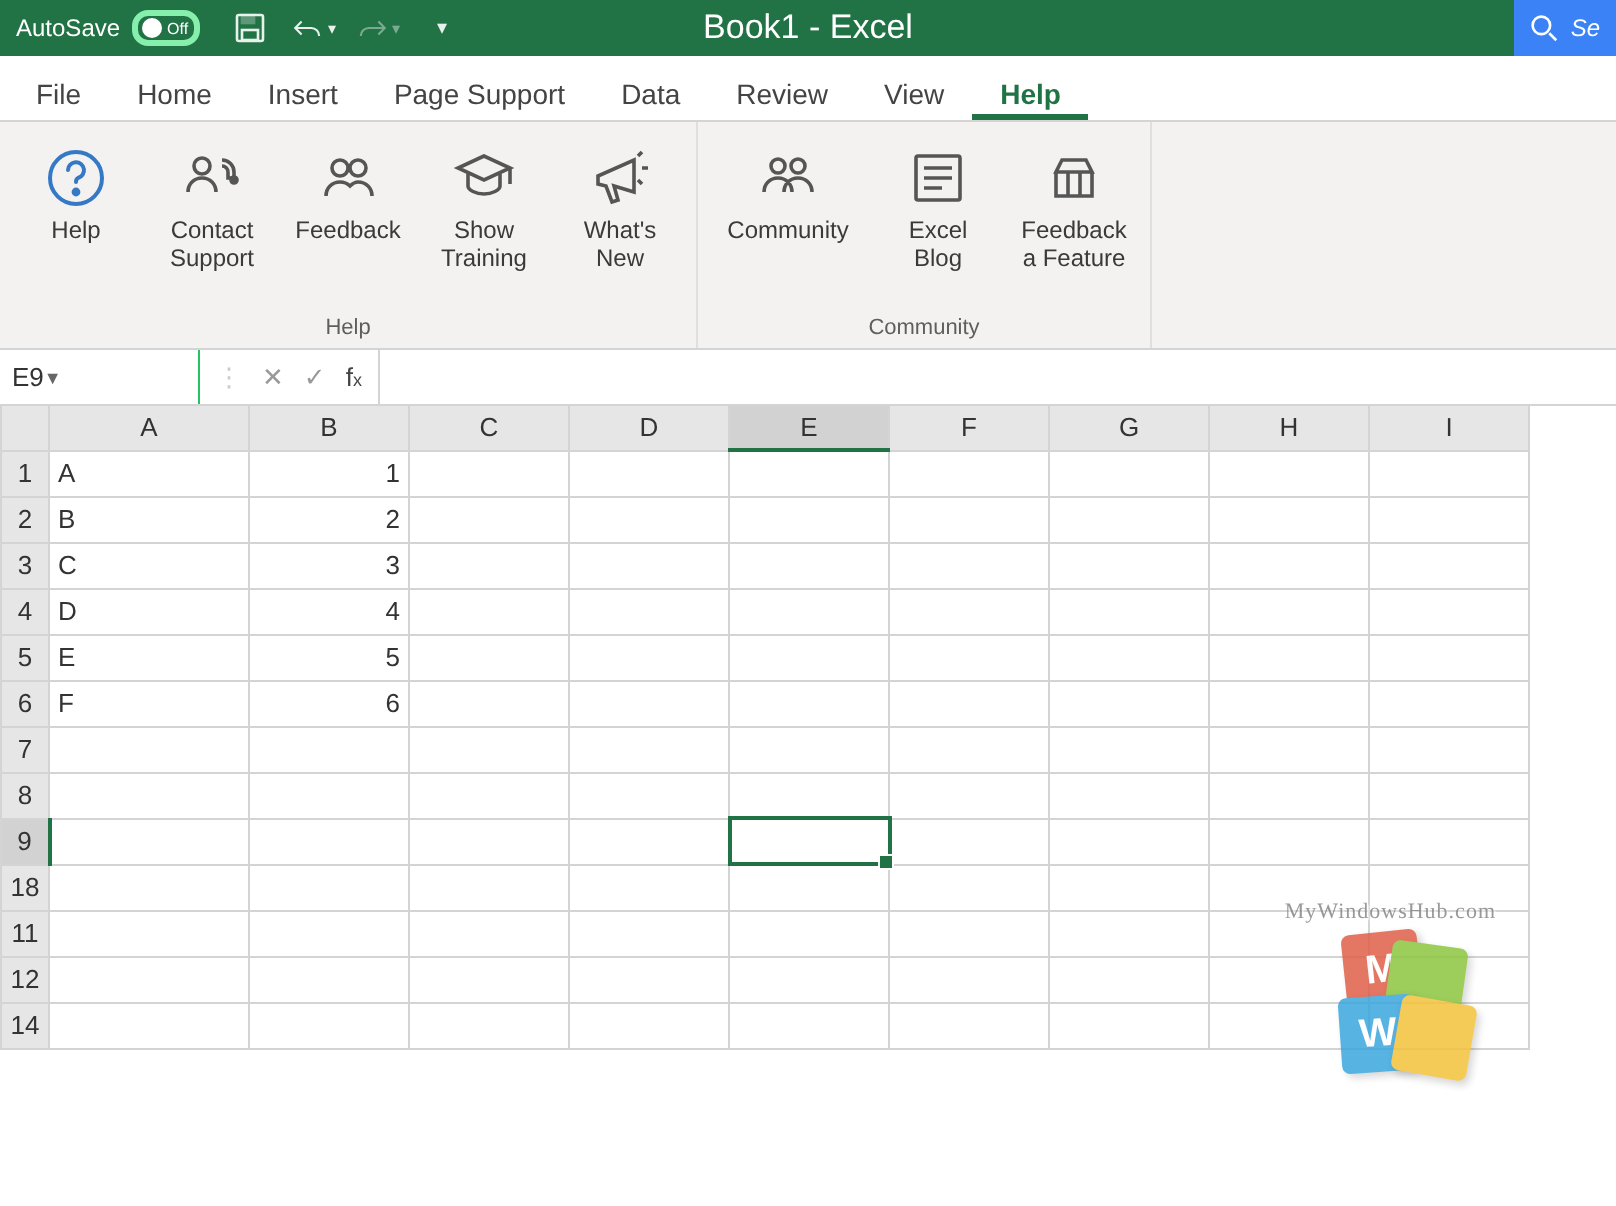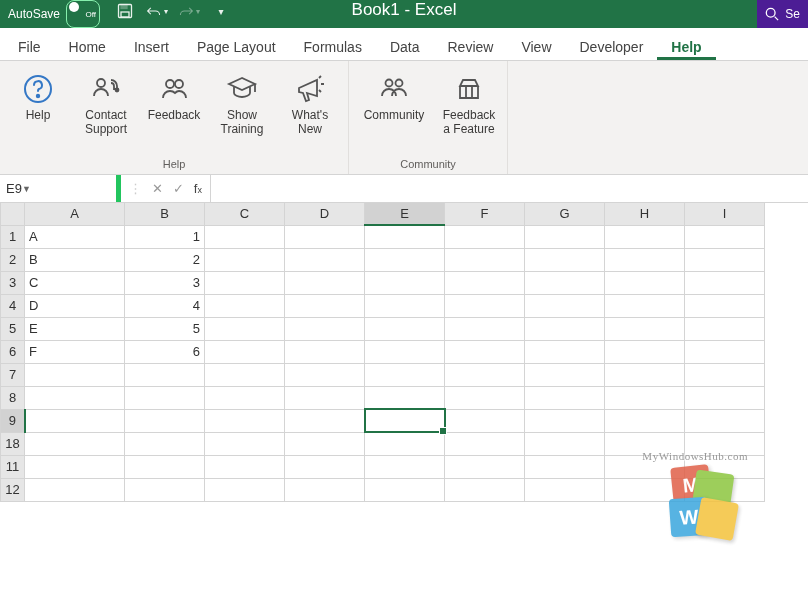--- a/index.html
+++ b/index.html
@@ -1,45 +1,45 @@
 <!DOCTYPE html>
 <html><head>
 <meta charset="utf-8">
 <style>
   * { box-sizing: border-box; margin: 0; padding: 0; font-family: "Segoe UI", Arial, sans-serif; }
   body { width: 808px; height: 603px; overflow: hidden; background: #fff; color: #333; }
 
   
-  .titlebar { height: 28px; background: #217346; display: flex; align-items: flex-start; color: #fff; font-size: 12px; position: relative; }
+  .titlebar { height: 28px; background: #217346; display: flex; align-items: center; color: #fff; font-size: 12px; position: relative; }
   .autosave { display: flex; align-items: center; gap: 6px; padding: 0 8px; }
-  .autosave-toggle { width: 34px; height: 28px; border: 1px solid #86efac; border-radius: 8px; position: relative; display: flex; align-items: center; justify-content: flex-end; padding-right: 3px; font-size: 8px; }
+  .autosave-toggle { width: 34px; height: 18px; border: 3px solid #86efac; border-radius: 8px; position: relative; display: flex; align-items: center; justify-content: flex-end; padding-right: 3px; font-size: 8px; }
   .autosave-toggle::before { content:""; position: absolute; left:2px; top:1px; width:10px; height:10px; background:#fff; border-radius:50%; }
   .qat { display:flex; align-items:center; gap:10px; margin-left:6px; }
   .qat-btn { width:22px; height:22px; display:flex; align-items:center; justify-content:center; opacity:0.9; cursor:pointer; }
   .qat-btn.disabled { opacity:0.4; }
   .doc-title { position:absolute; left:50%; transform:translateX(-50%); font-size:17px; }
-  .search-box { margin-left:auto; background:#4c1d95; height:28px; display:flex; align-items:center; padding:0 8px; gap:6px; min-width:50px; }
+  .search-box { margin-left:auto; background:#3b82f6; height:28px; display:flex; align-items:center; padding:0 8px; gap:6px; min-width:50px;font-style:italic; }
 
   
   .tabs { height:33px; display:flex; align-items:flex-end; padding:0 4px; gap:0; background:#fff; border-bottom:1px solid #d4d4d4; font-size:14px; }
   .tab { padding:6px 14px 5px; cursor:pointer; color:#444;margin-top:31px; }
   .tab.active { color:#217346; font-weight:600; border-bottom:3px solid #217346; padding-bottom:2px; }
 
   
   .ribbon { height:114px; background:#f3f2f1; border-bottom:1px solid #d4d4d4; display:flex; }
   .group { display:flex; flex-direction:column; align-items:center; padding:4px 6px 2px; border-right:1px solid #e1dfdd; }
   .group-items { display:flex; gap:4px; flex:1; }
   .rbtn { display:flex; flex-direction:column; align-items:center; justify-content:flex-start; width:64px; padding-top:4px; cursor:pointer; font-size:12px; color:#3b3a39; text-align:center; line-height:1.15; }
   .rbtn .ico { height:40px; display:flex; align-items:center; justify-content:center; }
   .rbtn span.lbl { display:block; }
   .group-label { font-size:11px; color:#605e5c; padding:2px 0; }
 
   
   .formula-bar { height:28px; border-bottom:1px solid #d4d4d4; display:flex; align-items:stretch; font-size:13px; background:#fff; }
-  .namebox { width:121px; border-right:5px solid #22c55e; display:flex; align-items:center; padding:0 6px; justify-content:flex-start; position:relative; }
+  .namebox { width:100px; border-right:1px solid #22c55e; display:flex; align-items:center; padding:0 6px; justify-content:flex-start; position:relative; }
   .namebox .dd { font-size:9px; color:#666; }
   .fx-tools { display:flex; align-items:center; border-right:1px solid #d4d4d4; padding:0 8px; gap:10px; color:#999; }
   .fx-input { flex:1; padding:0 6px; display:flex; align-items:center; }
 
   
   .grid-wrap { position:relative; }
   table.grid { border-collapse:collapse; table-layout:fixed; }
   .grid th, .grid td { border:1px solid #d4d4d4; font-size:13px; font-weight:400; background:#fff; }
   .grid thead th { background:#e6e6e6; height:22px; text-align:center; color:#333; border-top:none; }
   .grid thead th.corner { width:24px; background:#e6e6e6; }
@@ -103,26 +103,24 @@
         <path d="M11 11l4 4"></path>
       </svg>
     <span>Se</span>
   </div>
 </div>
 
 <div class="tabs" id="tabs">
     <div class="tab">File</div>
     <div class="tab">Home</div>
     <div class="tab">Insert</div>
-    <div class="tab">Page Layout</div>
-    <div class="tab">Formulas</div>
+    <div class="tab">Page Support</div>
     <div class="tab">Data</div>
     <div class="tab">Review</div>
     <div class="tab">View</div>
-    <div class="tab">Developer</div>
     <div class="tab active">Help</div>
   </div>
 
 <div class="ribbon" id="ribbon">
     <div class="group">
       <div class="group-items">
         <div class="rbtn">
           <div class="ico">
             <svg width="34" height="34" viewBox="0 0 34 34" fill="none" stroke="#3478c6" stroke-width="2">
               <circle cx="17" cy="17" r="13"></circle>
@@ -183,20 +181,30 @@
       <div class="group-items">
         <div class="rbtn" style="width: 78px;">
           <div class="ico">
             <svg width="34" height="34" viewBox="0 0 34 34" fill="none" stroke="#555" stroke-width="1.8">
               <circle cx="12" cy="11" r="3.5"></circle>
               <circle cx="22" cy="11" r="3.5"></circle>
               <path d="M5 24c0-4 3-7 7-7s7 3 7 7M15 24c0-4 3-7 7-7s7 3 7 7"></path>
             </svg>
           </div>
           <span class="lbl">Community</span>
+        </div>
+        <div class="rbtn">
+          <div class="ico">
+            <svg width="34" height="34" viewBox="0 0 34 34" fill="none" stroke="#555" stroke-width="1.8">
+              <rect x="6" y="6" width="22" height="22" rx="1"></rect>
+              <path d="M10 12h14M10 17h14M10 22h9"></path>
+            </svg>
+          </div>
+          <span class="lbl">Excel</span>
+          <span class="lbl">Blog</span>
         </div>
         <div class="rbtn">
           <div class="ico">
             <svg width="34" height="34" viewBox="0 0 34 34" fill="none" stroke="#555" stroke-width="1.8">
               <path d="M8 14h18l-3-6H11z"></path>
               <path d="M8 14v12h18V14"></path>
               <path d="M14 14v12M20 14v12"></path>
             </svg>
           </div>
           <span class="lbl">Feedback</span>
@@ -377,20 +385,32 @@
           <td></td>
           <td></td>
           <td></td>
           <td></td>
           <td></td>
           <td></td>
           <td></td>
           <td></td>
           <td></td>
         </tr>
+        <tr>
+          <th>14</th>
+          <td></td>
+          <td></td>
+          <td></td>
+          <td></td>
+          <td></td>
+          <td></td>
+          <td></td>
+          <td></td>
+          <td></td>
+        </tr>
       </tbody>
     </table>
 </div>
 
 <div class="watermark">
   <div class="wm-txt">MyWindowsHub.com</div>
   <div class="wm-logo">
     <div class="sqM">M</div>
       <div class="sqG"></div>
       <div class="sqW">W</div>

